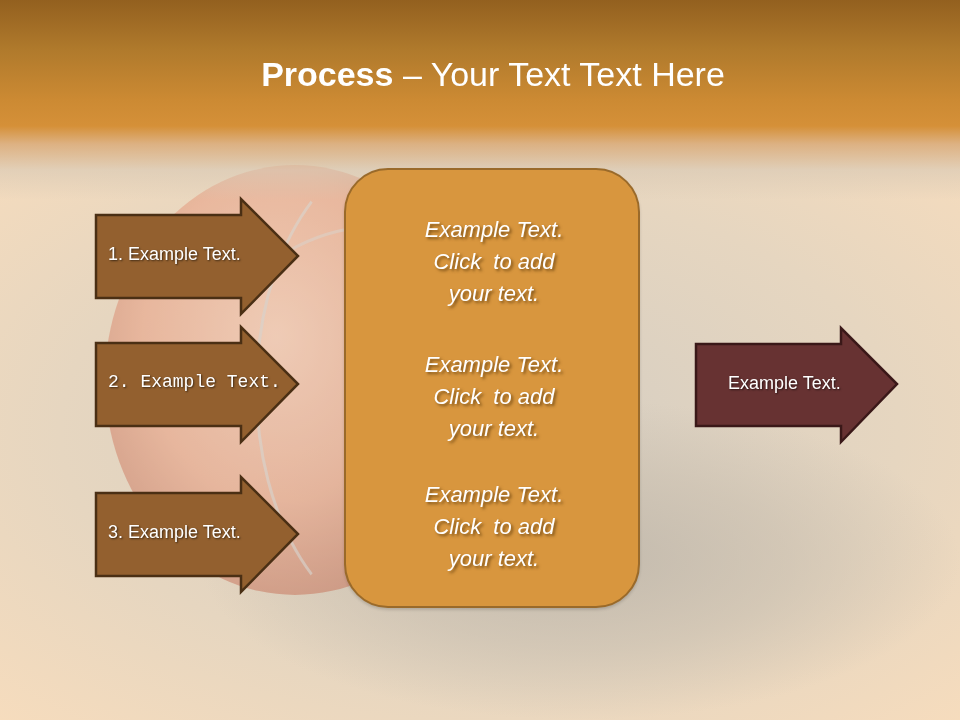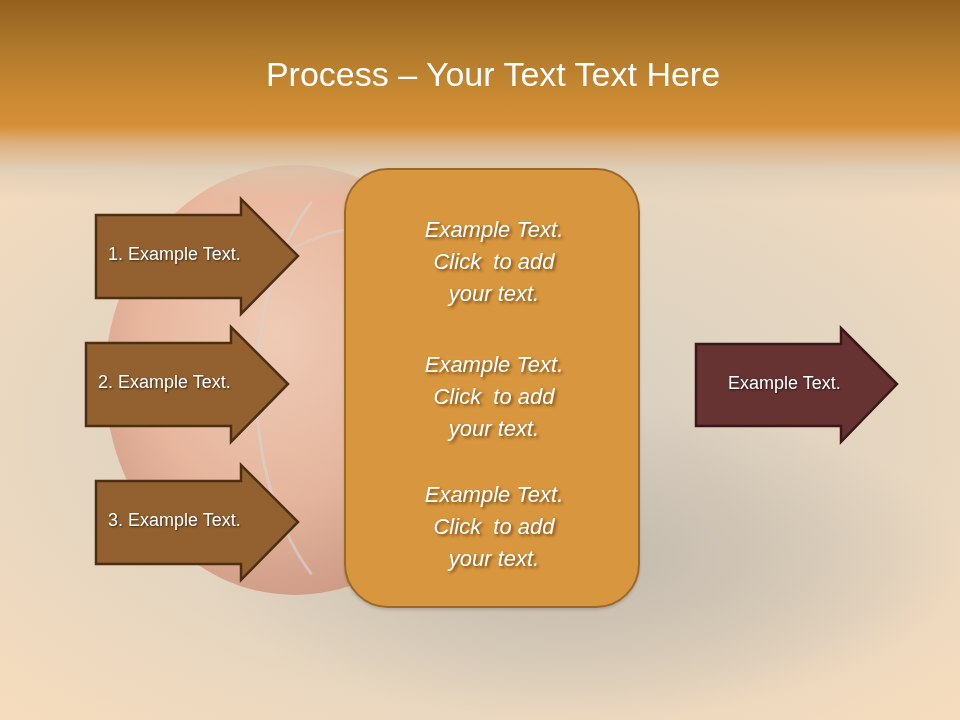--- a/index.html
+++ b/index.html
@@ -28,21 +28,21 @@
   .bg-header {
     position: absolute; left: 0; top: 0; width: 960px; height: 200px;
     background: linear-gradient(to bottom,
       #93601f 0%, #b07a2c 25%, #cc8a33 50%, #d59038 63%,
       rgba(217,170,120,0.85) 72%, rgba(215,200,180,0.6) 85%, rgba(210,205,198,0) 100%);
   }
   .title {
     position: absolute; left: 0; top: 52px; width: 986px; text-align: center;
     color: #ffffff; font-size: 34px; line-height: 44px;
   }
-  .title .strong { font-weight: normal; }
+  .title .strong { font-weight: bold; }
 
   .arrow { position: absolute; padding-left: 40px; }
   .arrow svg { position: absolute; left: 0; top: 0; overflow: visible; }
   .arrow .label {
     position: absolute; left: 0; top: 0; color: #fff; font-size: 18px;
     text-shadow: 1px 1px 2px rgba(0,0,0,0.6); white-space: nowrap;
   }
 
   .center-box {
     position: absolute; left: 344px; top: 168px; width: 296px; height: 440px;
@@ -72,28 +72,28 @@
     <span class="strong">Process</span><span> – Your Text Text Here</span>
   </div>
 
   <div class="arrow" style="left:95px; top:198px; width:205px; height:118px;">
     <svg width="205" height="118">
       <polygon points="1,17 146,17 146,1 203,58 146,116 146,100 1,100" fill="#93602f" stroke="#4a2f14" stroke-width="2.5" stroke-linejoin="miter"></polygon>
     </svg>
     <span class="label" style="left:13px; top:46px;">1. Example Text.</span>
   </div>
 
-  <div class="arrow" style="left:85px; top:326px; width:205px; height:118px;">
+  <div class="arrow" style="left:95px; top:326px; width:205px; height:118px;font-family:Liberation Mono, monospace;">
     <svg width="205" height="118">
       <polygon points="1,17 146,17 146,1 203,58 146,116 146,100 1,100" fill="#93602f" stroke="#4a2f14" stroke-width="2.5" stroke-linejoin="miter"></polygon>
     </svg>
     <span class="label" style="left:13px; top:46px;">2. Example Text.</span>
   </div>
 
-  <div class="arrow" style="left:95px; top:464px; width:205px; height:118px;">
+  <div class="arrow" style="left:95px; top:476px; width:205px; height:118px;">
     <svg width="205" height="118">
       <polygon points="1,17 146,17 146,1 203,58 146,116 146,100 1,100" fill="#93602f" stroke="#4a2f14" stroke-width="2.5" stroke-linejoin="miter"></polygon>
     </svg>
     <span class="label" style="left:13px; top:46px;">3. Example Text.</span>
   </div>
 
   <div class="center-box">
     <div class="center-block" style="top:44px;">
       <div>Example Text.</div>
       <div>Click  to add</div>

